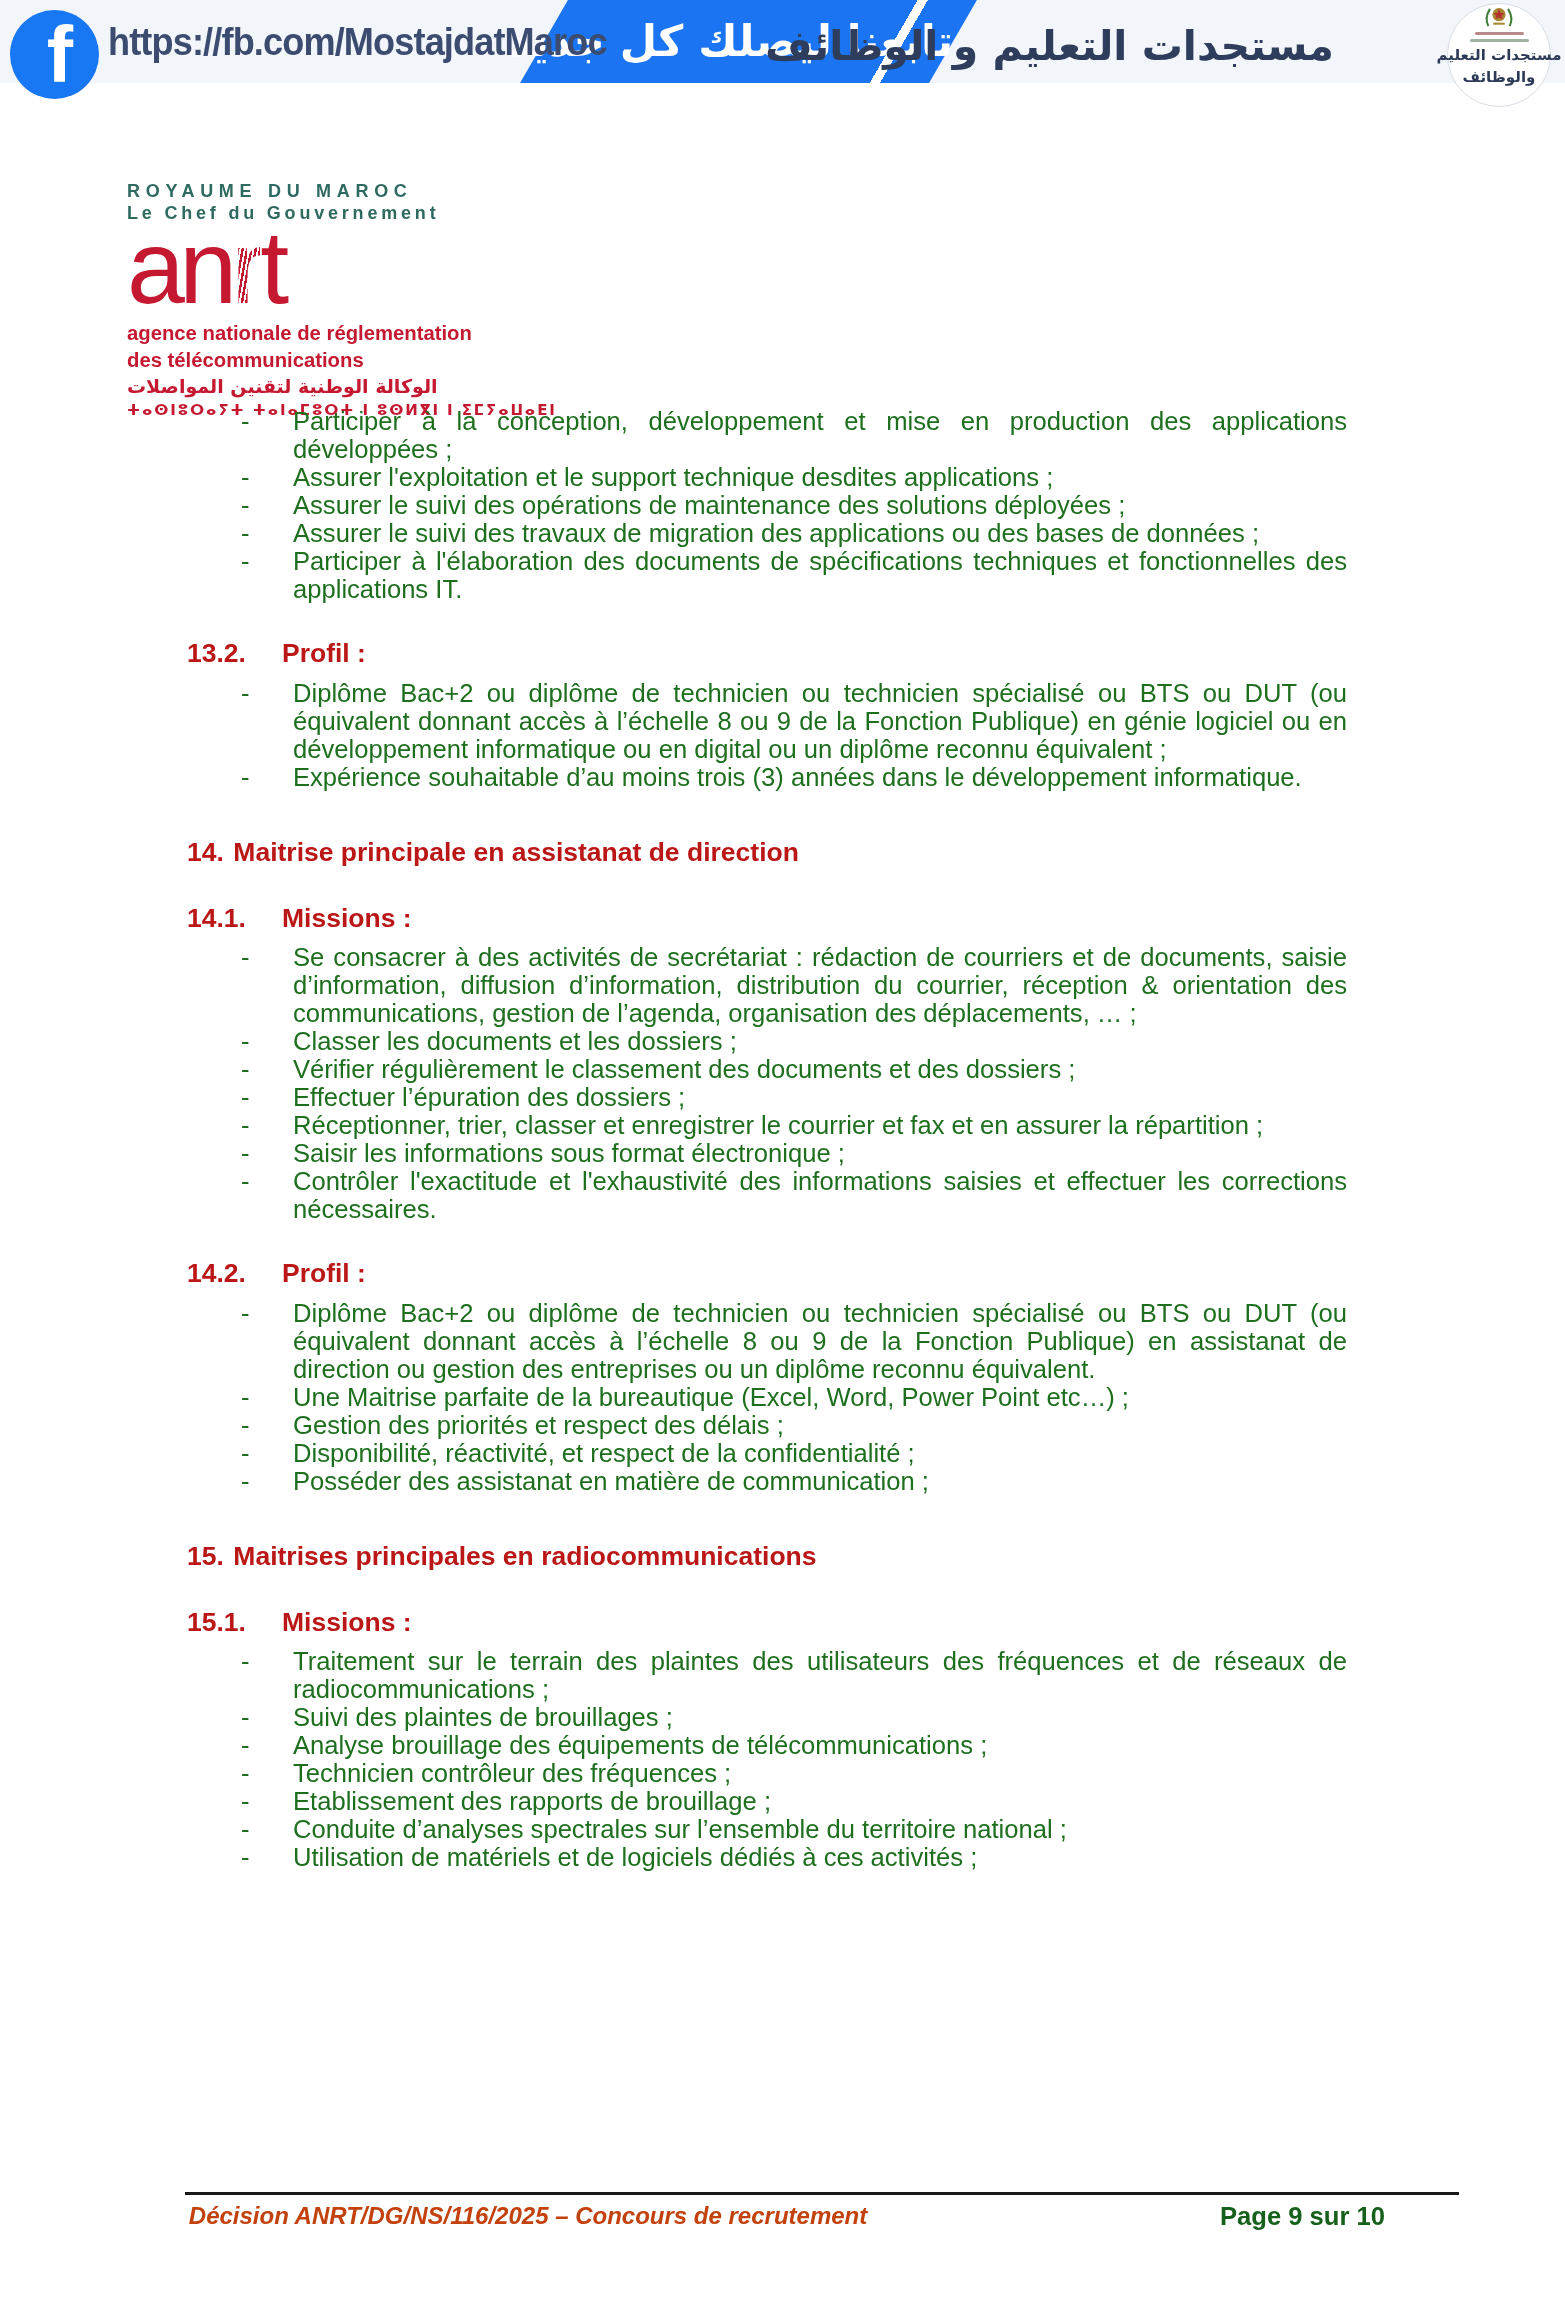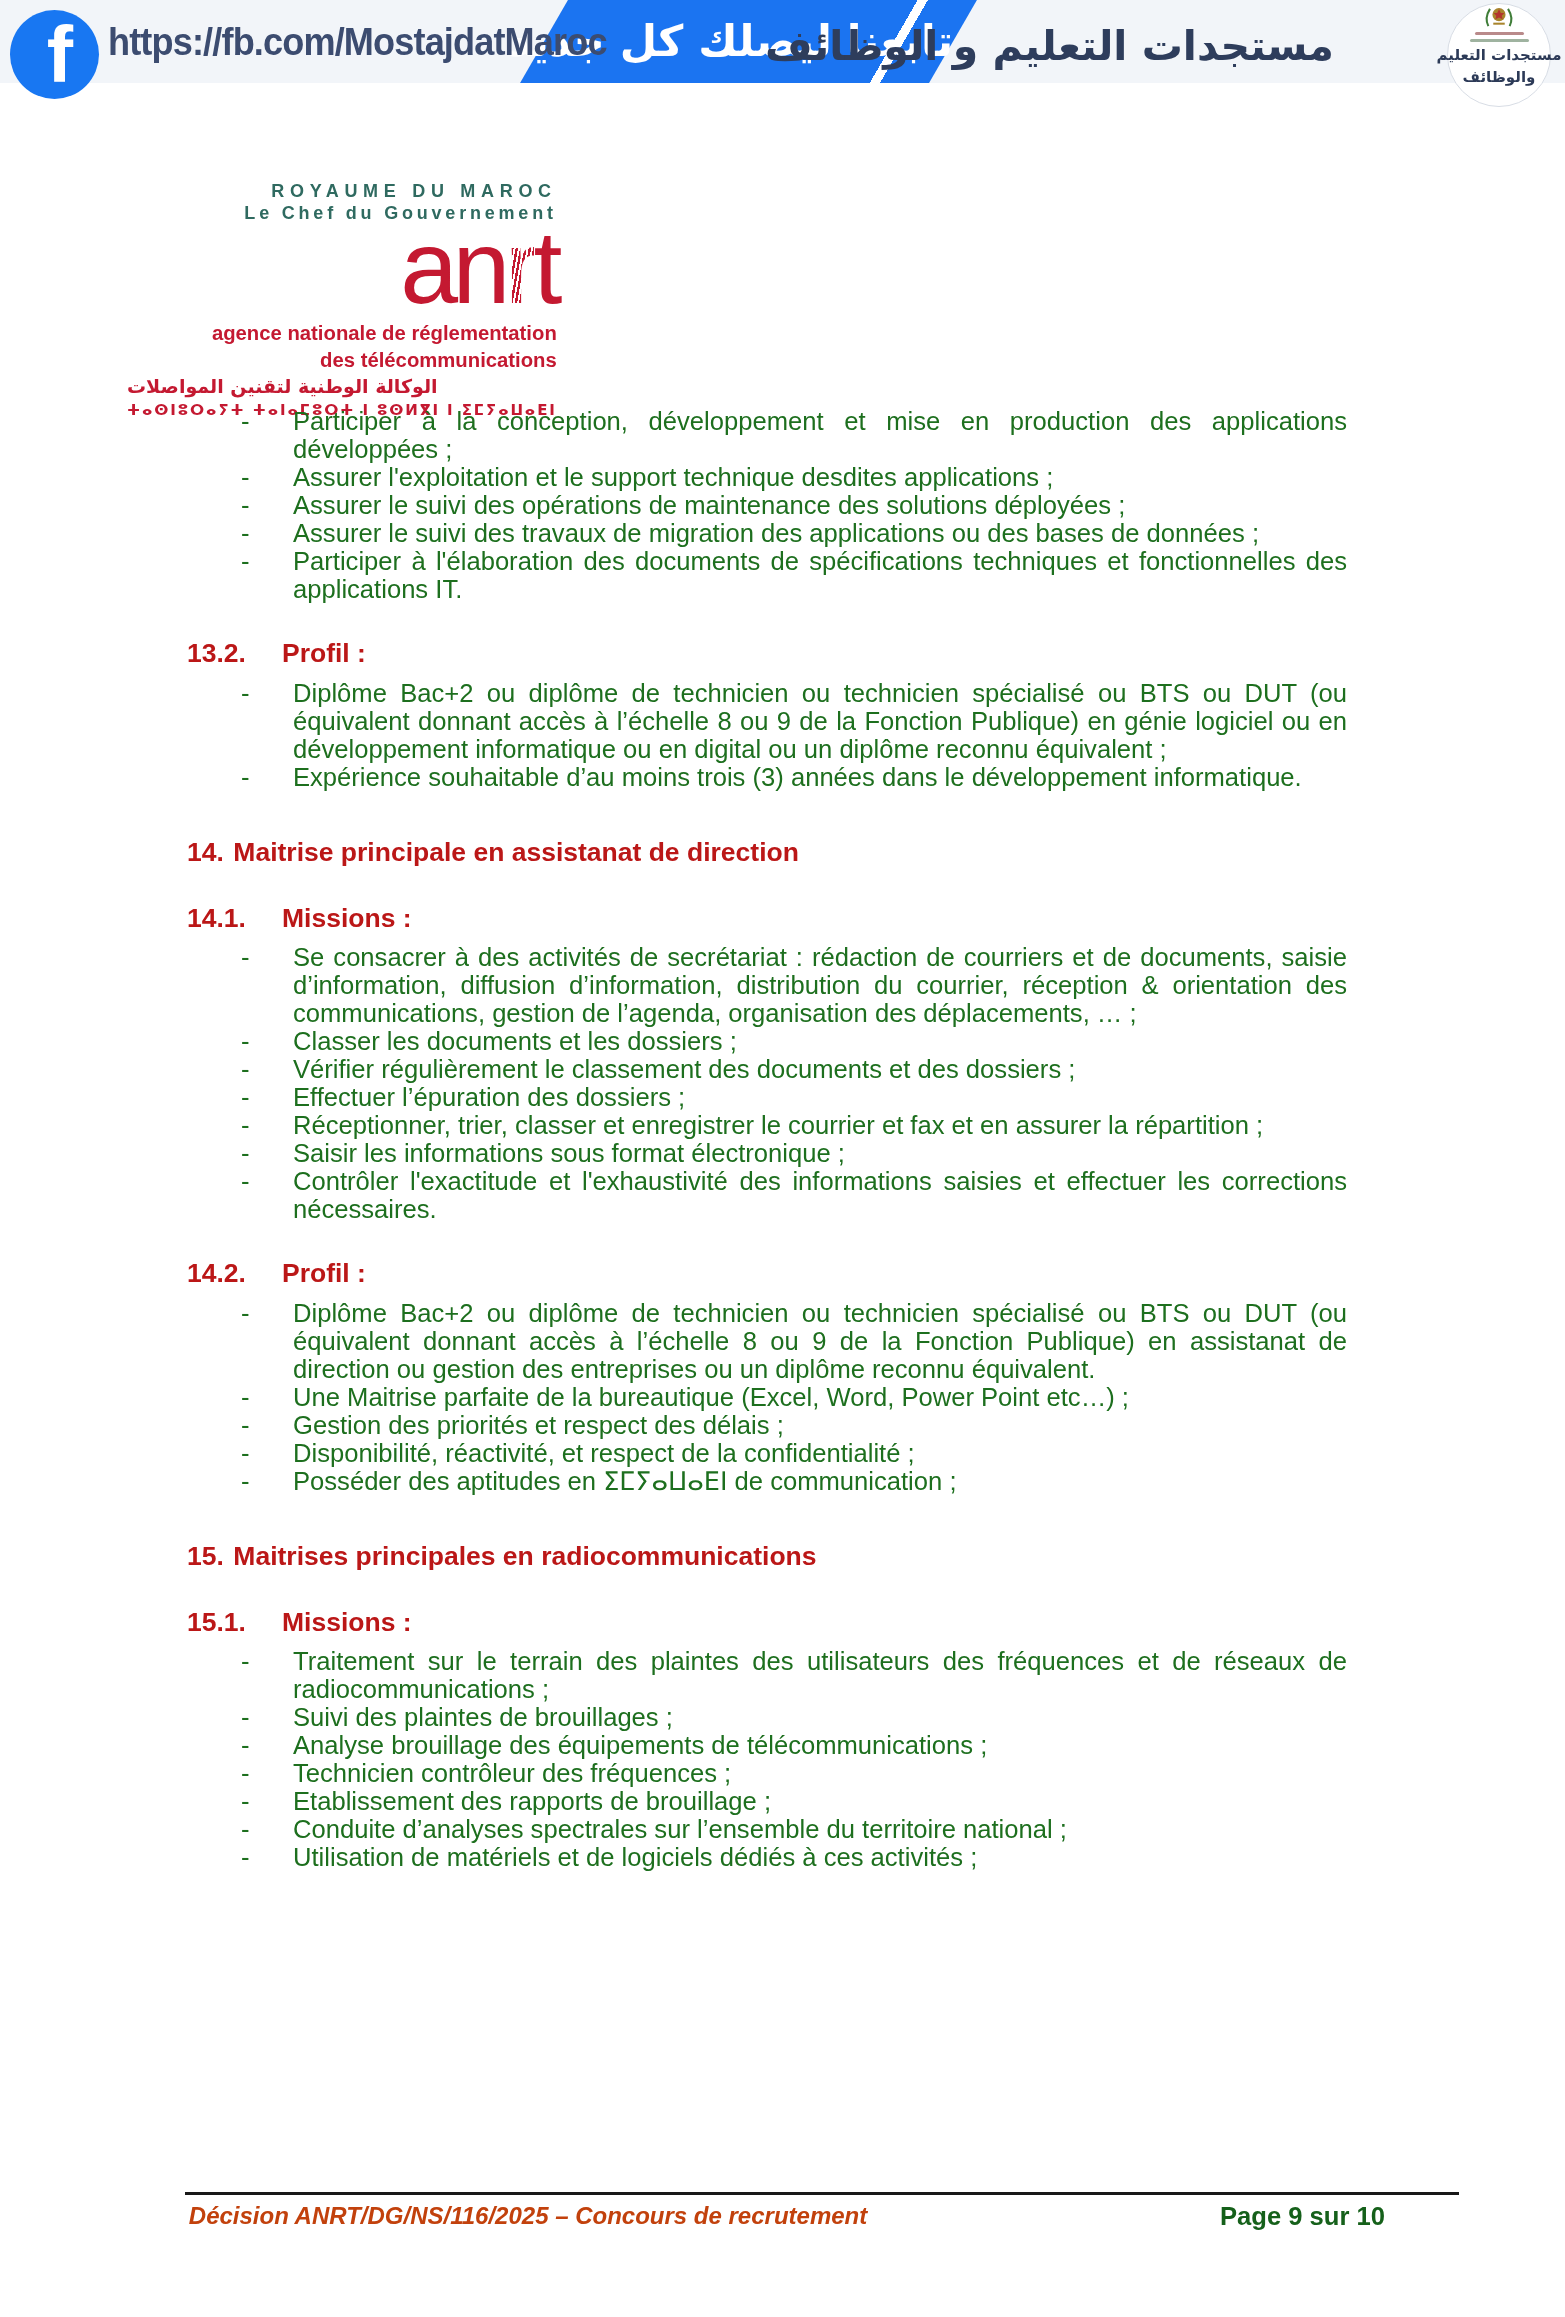--- a/index.html
+++ b/index.html
@@ -44,21 +44,21 @@
     background:#ffffff;border:0.9px solid #d8dde5;z-index:3;box-sizing:border-box;
     display:flex;flex-direction:column;align-items:center;justify-content:flex-start;gap:4px;
   }
   .badge-tinybar{width:49px;height:2.8px;background:#b98a8a;border-radius:1.9px;}
   .badge-tinybar.b2{width:59px;background:#9fb3a0;}
   .badge-line{
     font-size:15px;font-weight:bold;color:#2c3a57;line-height:1.2;
     font-family:"DejaVu Sans",sans-serif;direction:rtl;white-space:nowrap;
   }
   
-  .logo{position:absolute;left:127px;top:182px;line-height:1;text-align:right;}
+  .logo{position:absolute;left:127px;top:182px;line-height:1;}
   .logo-kingdom{font-size:18px;font-weight:bold;color:#2f6a60;letter-spacing:5.7px;}
   .logo-gov{font-size:18px;font-weight:bold;color:#2f6a60;letter-spacing:3.8px;margin-top:3.8px;}
   .logo-anrt{
     font-size:104px;font-weight:normal;color:#c41931;letter-spacing:-5.7px;
     line-height:.8;margin-top:3.8px;
   }
   .logo-anrt .r-striped{
     background:repeating-linear-gradient(100deg,#c41931 0 2.4px,#ffffff 2.4px 4.3px);
     -webkit-background-clip:text;background-clip:text;color:transparent;
   }
@@ -223,21 +223,21 @@
       <li>
         <span class="b-dash">-</span>
         <span class="b-text">Gestion des priorités et respect des délais ;</span>
       </li>
       <li>
         <span class="b-dash">-</span>
         <span class="b-text">Disponibilité, réactivité, et respect de la confidentialité ;</span>
       </li>
       <li>
         <span class="b-dash">-</span>
-        <span class="b-text">Posséder des aptitudes en ⵉⵎⵢⴰⵡⴰⴹⵏ de communication ;</span>
+        <span class="b-text">Posséder des assistanat en matière de communication ;</span>
       </li>
     </ul>
     <div class="heading"><span class="num">15.</span><span class="label">Maitrises principales en radiocommunications</span></div>
     <div class="subheading">
       <span class="num">15.1.</span>
       <span class="label">Missions :</span>
     </div>
     <ul class="bullets">
       <li>
         <span class="b-dash">-</span>

